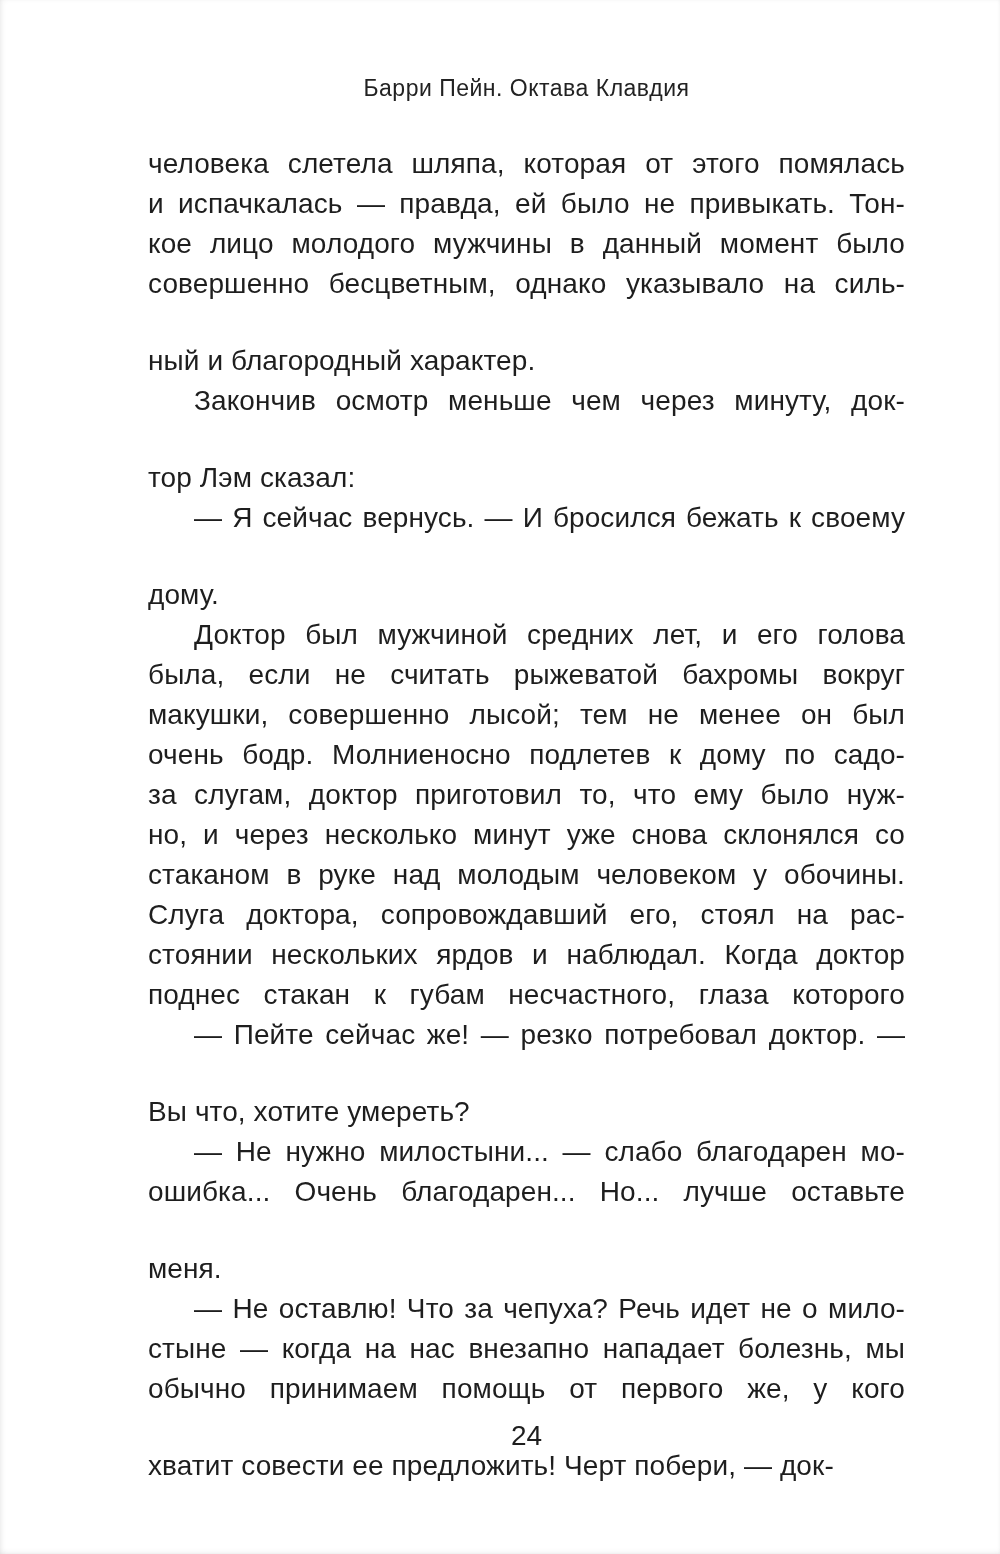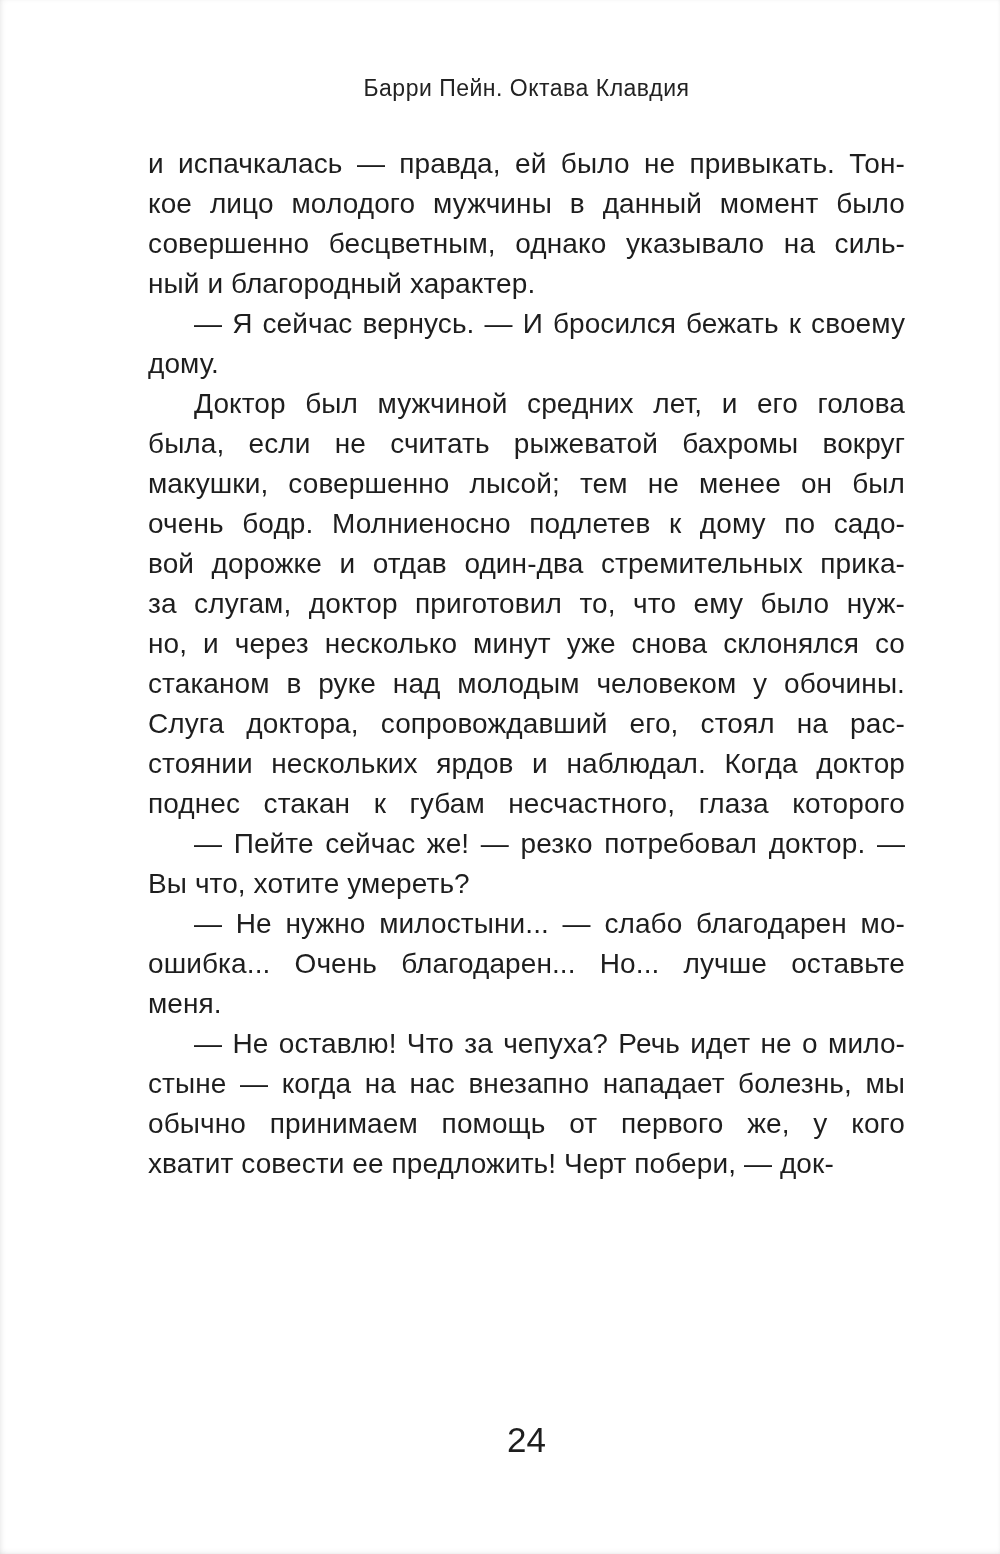--- a/index.html
+++ b/index.html
@@ -38,57 +38,62 @@
   .paragraph {
     margin: 0;
   }
   .line {
     text-align: justify;
     text-align-last: justify;
     white-space: normal;
   }
   .line.last {
     text-align-last: left;
+    margin-top: 37px;
   }
   .line.first-indent {
     text-indent: 46px;
   }
   .page-number {
     position: absolute;
     left: 148px;
     width: 757px;
     top: 1420px;
     text-align: center;
-    font-size: 35px;
+    font-size: 28px;
     color: #1e1e1e;
   }
 </style>
 </head>
 <body>
 
 <div class="page">
   <div class="running-header">Барри Пейн. Октава Клавдия</div>
 
   <div class="text-block" id="text-block">
       <div class="paragraph">
+        <div class="line">человека слетела шляпа, которая от этого помялась</div>
         <div class="line">и испачкалась — правда, ей было не привыкать. Тон-</div>
         <div class="line">кое лицо молодого мужчины в данный момент было</div>
         <div class="line">совершенно бесцветным, однако указывало на силь-</div>
         <div class="line last">ный и благородный характер.</div>
+      </div>
+      <div class="paragraph">
+        <div class="line first-indent">Закончив осмотр меньше чем через минуту, док-</div>
+        <div class="line last">тор Лэм сказал:</div>
       </div>
       <div class="paragraph">
         <div class="line first-indent">— Я сейчас вернусь. — И бросился бежать к своему</div>
         <div class="line last">дому.</div>
       </div>
       <div class="paragraph">
         <div class="line first-indent">Доктор был мужчиной средних лет, и его голова</div>
         <div class="line">была, если не считать рыжеватой бахромы вокруг</div>
         <div class="line">макушки, совершенно лысой; тем не менее он был</div>
         <div class="line">очень бодр. Молниеносно подлетев к дому по садо-</div>
-        <div class="line">вой дорожке и отдав один-два стремительных прика-</div>
         <div class="line">за слугам, доктор приготовил то, что ему было нуж-</div>
         <div class="line">но, и через несколько минут уже снова склонялся со</div>
         <div class="line">стаканом в руке над молодым человеком у обочины.</div>
         <div class="line">Слуга доктора, сопровождавший его, стоял на рас-</div>
         <div class="line">стоянии нескольких ярдов и наблюдал. Когда доктор</div>
         <div class="line">поднес стакан к губам несчастного, глаза которого</div>
       </div>
       <div class="paragraph">
         <div class="line first-indent">— Пейте сейчас же! — резко потребовал доктор. —</div>
         <div class="line last">Вы что, хотите умереть?</div>

